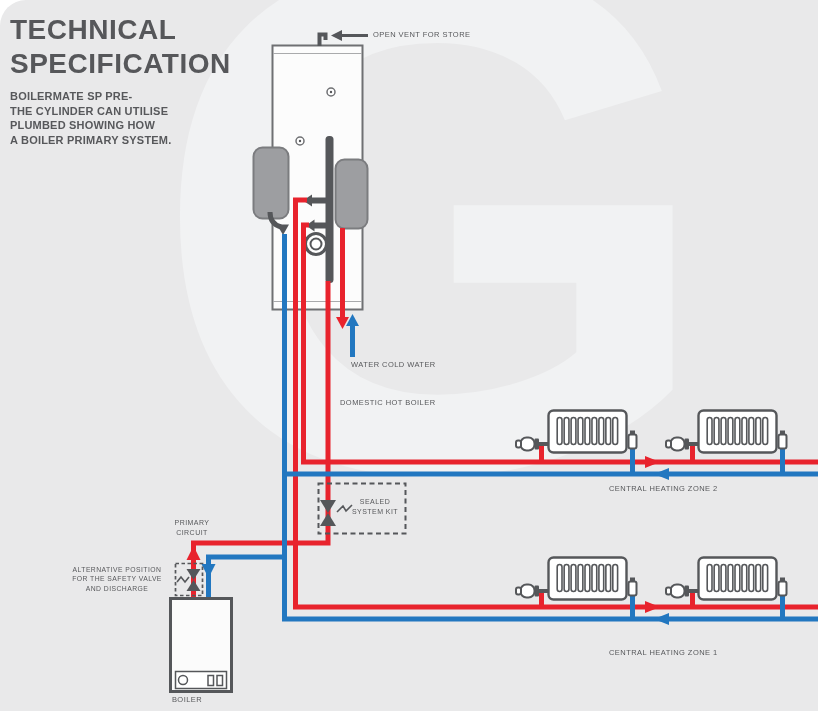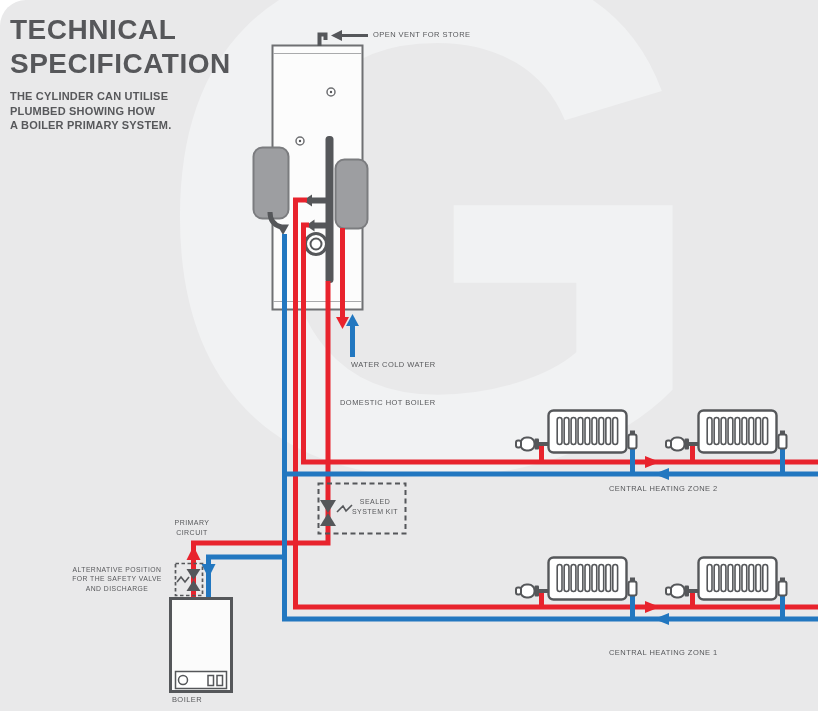--- a/index.html
+++ b/index.html
@@ -228,20 +228,21 @@
         </g>
       </g>
   </svg>
 
   <div class="title">
     <div>TECHNICAL</div>
     <div>SPECIFICATION</div>
   </div>
 
   <div class="subtitle">
+    <div>BOILERMATE SP PRE-</div>
     <div>THE CYLINDER CAN UTILISE</div>
     <div>PLUMBED SHOWING HOW</div>
     <div>A BOILER PRIMARY SYSTEM.</div>
   </div>
 
   <div class="lbl s75" style="left:373px;top:30px">OPEN VENT FOR STORE</div>
 
   <div class="lbl s75" style="left:351px;top:360px">WATER COLD WATER</div>
 
   <div class="lbl s75" style="left:340px;top:398px">DOMESTIC HOT BOILER</div>

